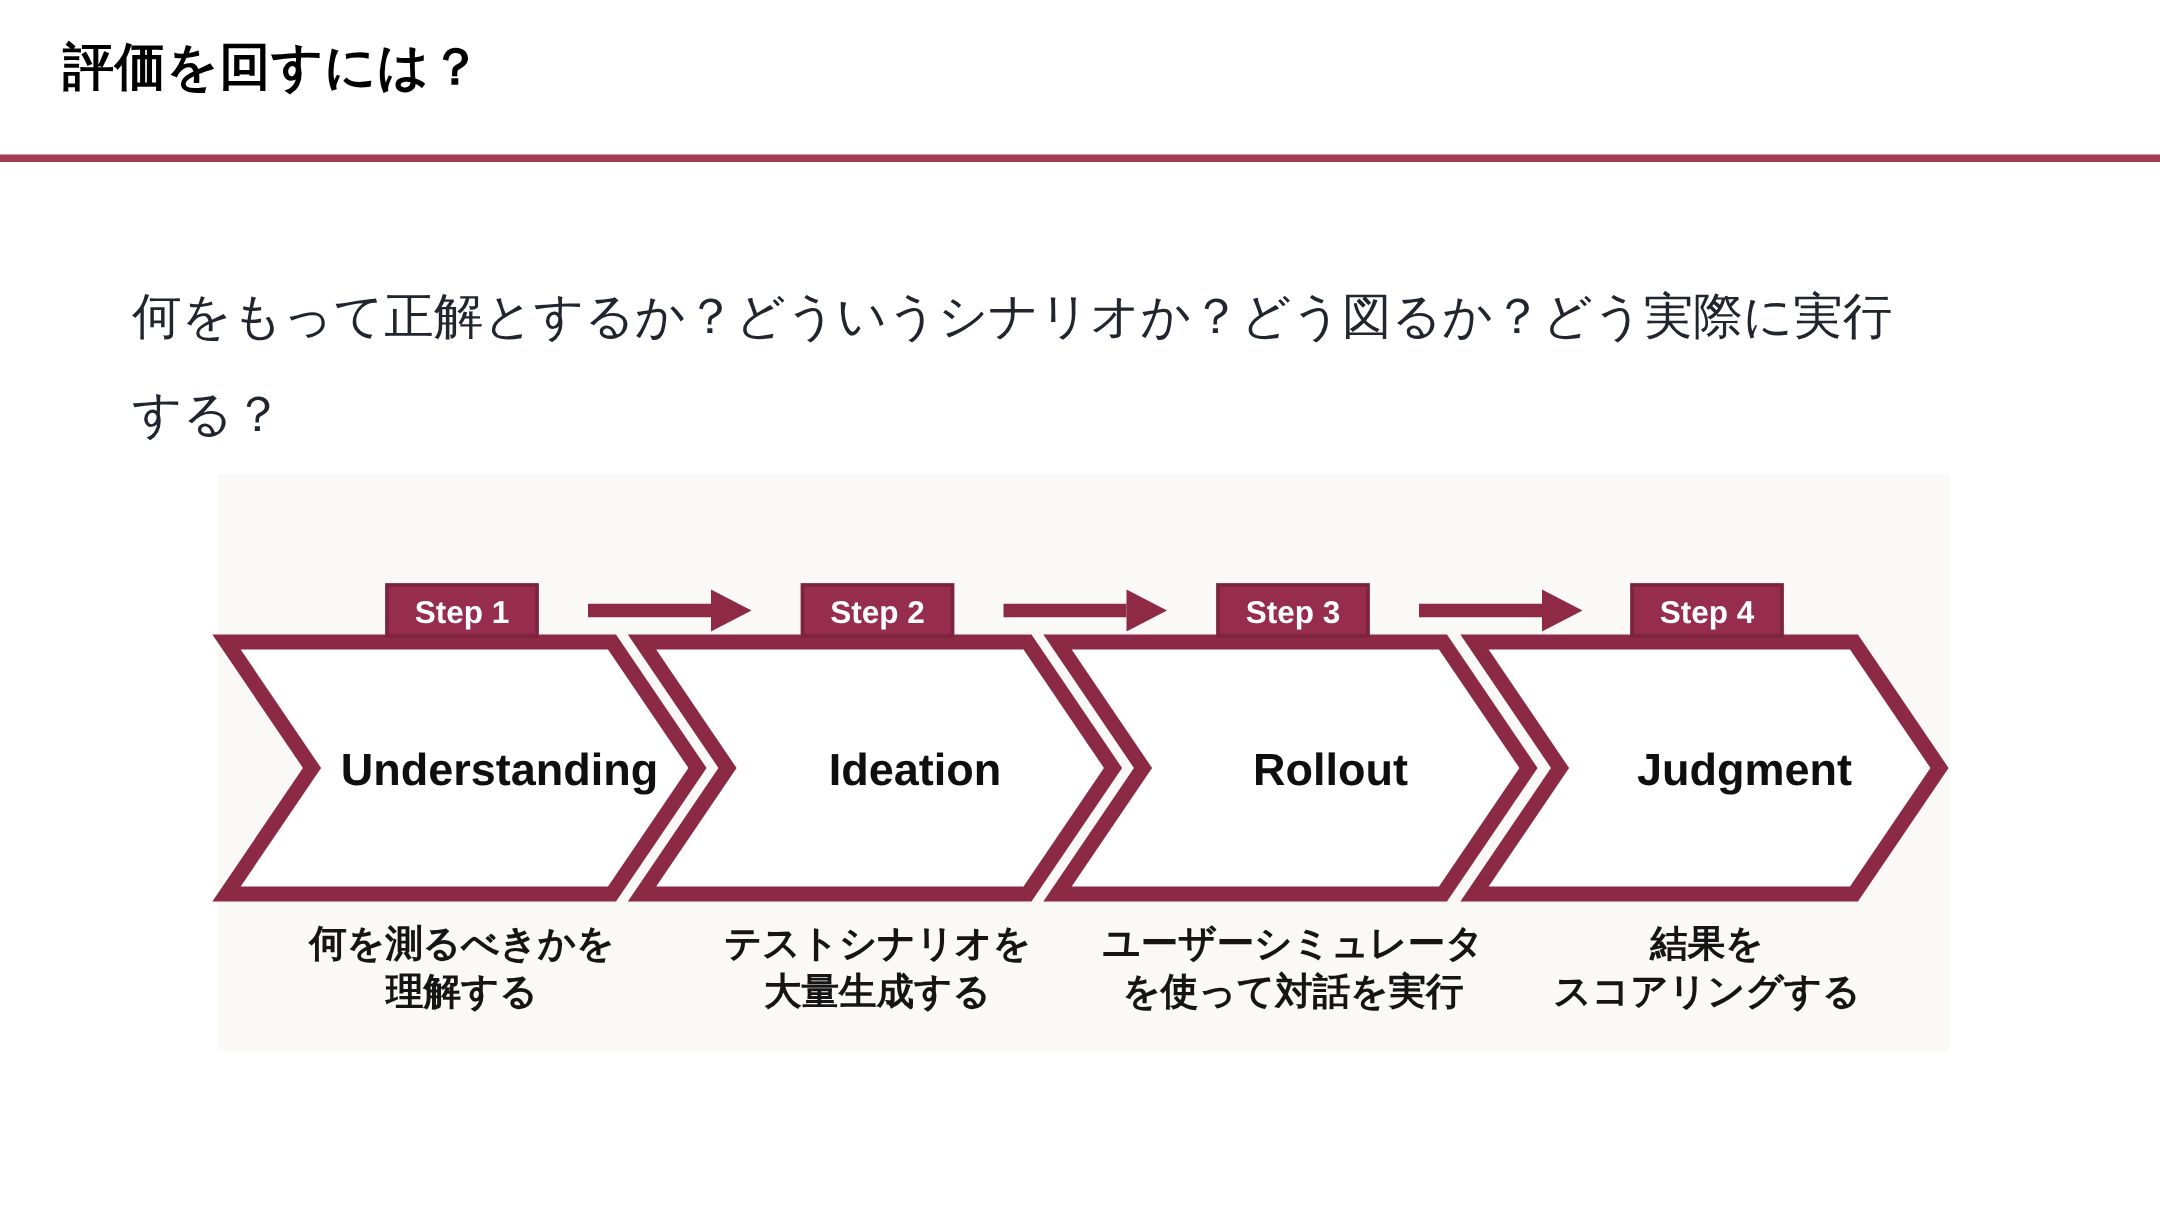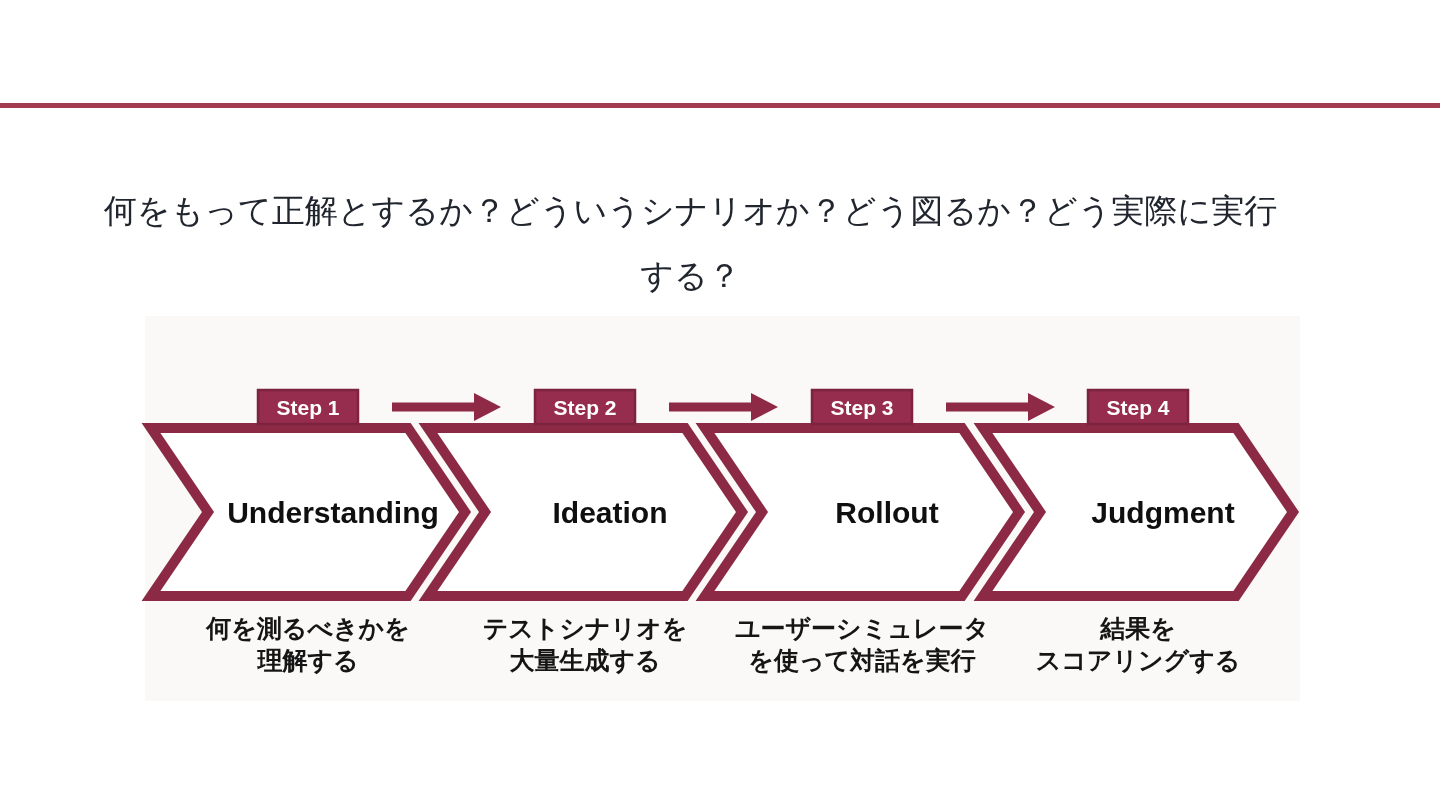--- a/index.html
+++ b/index.html
@@ -38,21 +38,20 @@
   .body-text {
     position: absolute;
     left: 88px;
     top: 178px;
     margin: 0;
     width: 1205px;
     font-size: 33px;
     line-height: 65px;
     font-weight: 500;
     color: #20252e;
-    text-align: center;
   }
   .diagram {
     position: absolute;
     left: 145px;
     top: 316px;
     width: 1155px;
     height: 385px;
     background: #faf9f7;
   }
   .diagram svg {
@@ -93,20 +92,21 @@
     font-size: 25px;
     font-weight: 700;
     text-anchor: middle;
   }
 </style>
 </head>
 <body>
 
 <div class="slide">
 
+  <h1 class="title">評価を回すには？</h1>
 
   <div class="divider"></div>
 
   <p class="body-text">何をもって正解とするか？どういうシナリオか？どう図るか？どう実際に実行する？</p>
 
   <div class="diagram">
     <svg viewBox="0 0 1155 385" width="1155" height="385">
 
       <polygon class="chev" points="6,112 263,112 320,196 263,280 6,280 63,196"></polygon>
       <polygon class="chev" points="283,112 540,112 597,196 540,280 283,280 340,196"></polygon>

